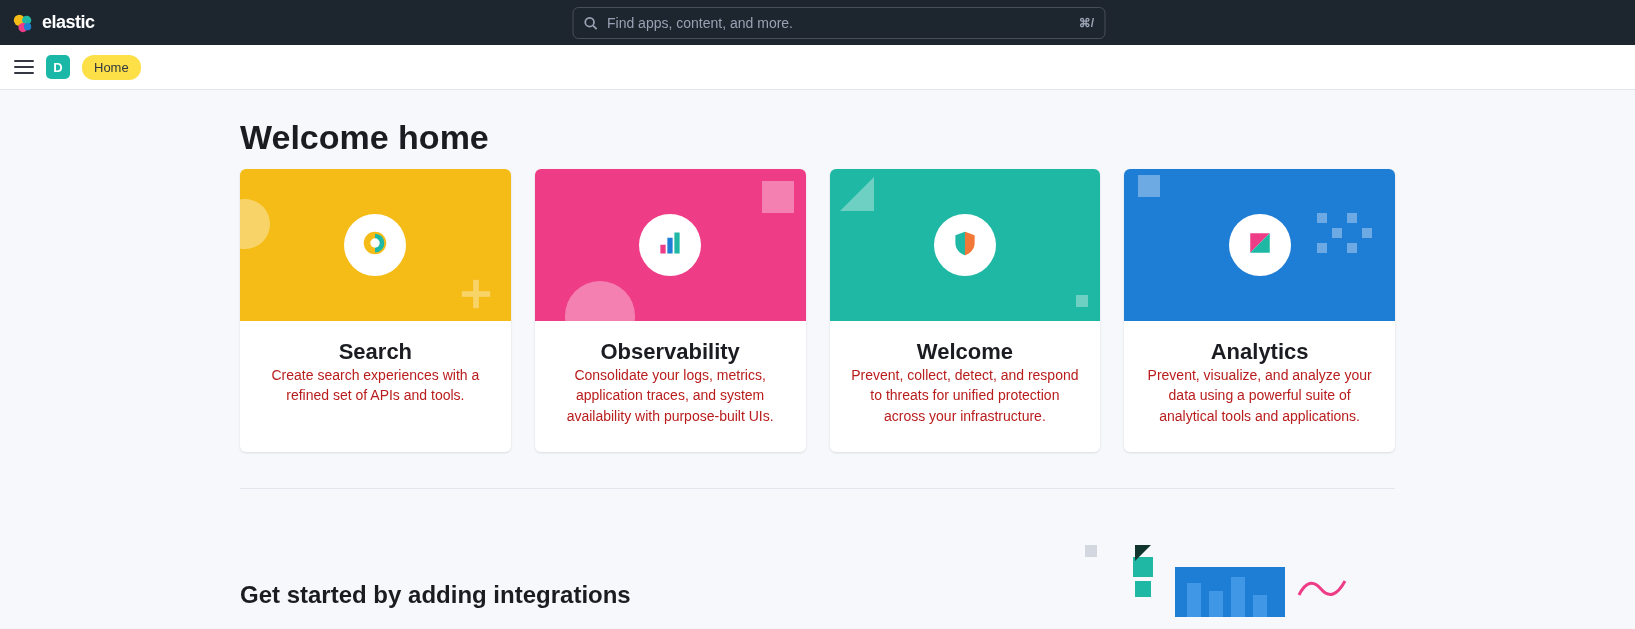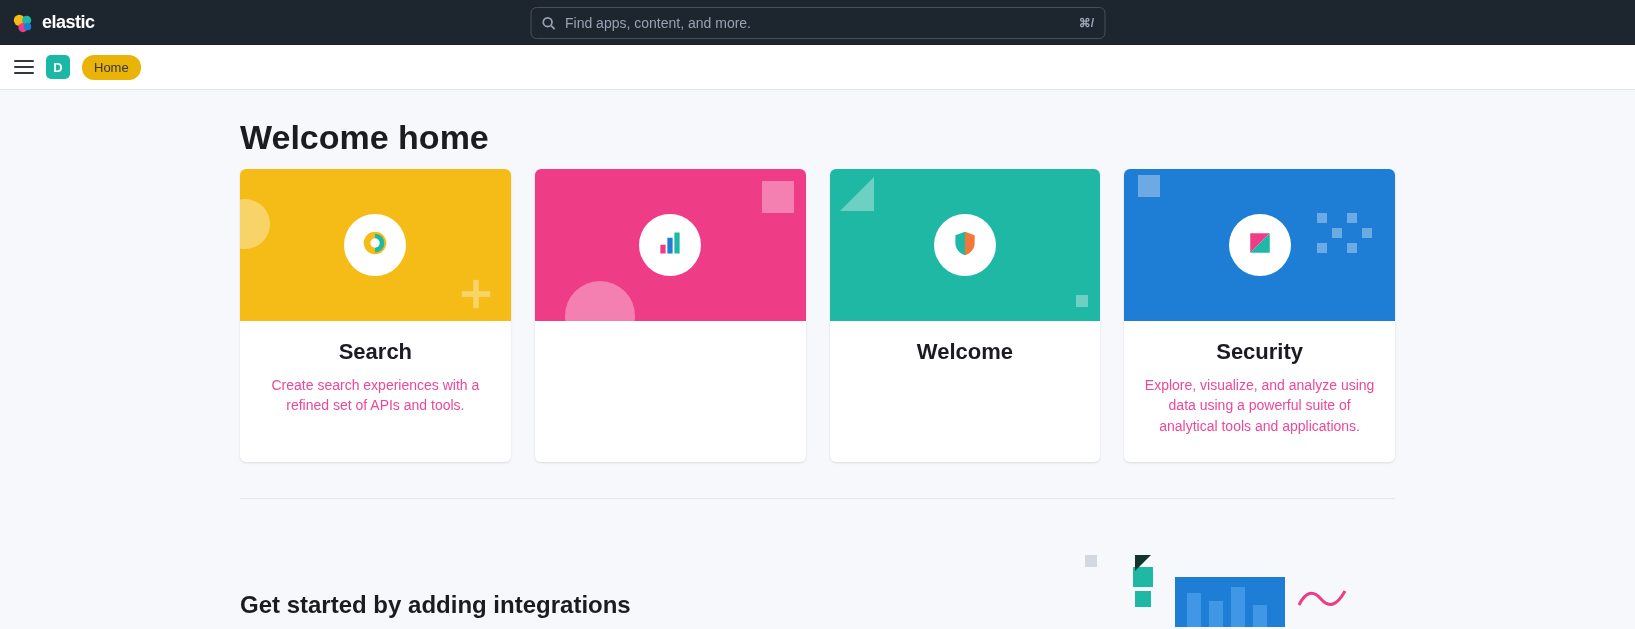--- a/index.html
+++ b/index.html
@@ -44,20 +44,21 @@
     }
     .search-box {
       background: #1d252e;
       border: 1px solid #4a4f57;
       border-radius: 6px;
       height: 32px;
       display: flex;
       align-items: center;
       padding: 0 10px;
       gap: 10px;
+      margin-left: 42px;
     }
     .search-icon { color: #98a2b3; display:flex; }
     .search-input {
       flex: 1;
       background: transparent;
       border: none;
       color: #98a2b3;
       font-size: 14px;
       outline: none;
     }
@@ -98,21 +99,21 @@
       background: #1bb8a8;
       color: #fff;
       border-radius: 5px;
       font-size: 13px;
       font-weight: 600;
       display: flex;
       align-items: center;
       justify-content: center;
     }
     .breadcrumb-chip {
-      background: #eab308;
+      background: #fde047;
       color: #343741;
       font-size: 13px;
       padding: 5px 12px;
       border-radius: 12px;
       font-weight: 500;
     }
 
     
     .main {
       max-width: 1155px;
@@ -162,25 +163,24 @@
       justify-content: center;
     }
 
     .card-body {
       padding: 18px 20px 26px;
       text-align: center;
     }
     .card-title {
       font-size: 22px;
       font-weight: 700;
-      margin-bottom: 10px;
     }
     .card-desc {
       font-size: 14px;
-      color: #ec4899;
+      color: #b91c1c;
       line-height: 1.45;
     }
 
     .divider {
       border: none;
       border-top: 1px solid #e3e6ef;
       margin-bottom: 48px;
     }
 
     .section-row {
@@ -286,20 +286,24 @@
         <div class="hero-circle">
           <span>
             <svg width="28" height="28" viewBox="0 0 32 32">
               <rect x="5" y="18" width="6" height="10" fill="#ee3c87"></rect>
               <rect x="13" y="10" width="6" height="18" fill="#1e7dd5"></rect>
               <rect x="21" y="4" width="6" height="24" fill="#1fb8a4"></rect>
             </svg>
           </span>
         </div>
       </div>
+      <div class="card-body">
+        <div class="card-title">Observability</div>
+        <div class="card-desc">Consolidate your logs, metrics, application traces, and system availability with purpose-built UIs.</div>
+      </div>
     </div>
 
     <div class="card">
       <div class="card-hero sec-bg">
         <svg class="deco" style="left:10px;top:8px" width="34" height="34" viewBox="0 0 24 24" fill="#fff">
             <polygon points="0,24 24,0 24,24"></polygon>
           </svg>
         <svg class="deco" style="right:12px;bottom:14px" width="12" height="12">
             <rect width="12" height="12" fill="#fff"></rect>
           </svg>
@@ -307,20 +311,21 @@
           <span>
             <svg width="28" height="28" viewBox="0 0 32 32">
               <path d="M16 3 L27 7 V16 C27 23 22 28 16 30 V3 Z" fill="#f37736"></path>
               <path d="M16 3 L5 7 V16 C5 23 10 28 16 30 V3 Z" fill="#1fb8a4"></path>
             </svg>
           </span>
         </div>
       </div>
       <div class="card-body">
         <div class="card-title">Welcome</div>
+        <div class="card-desc">Prevent, collect, detect, and respond to threats for unified protection across your infrastructure.</div>
       </div>
     </div>
 
     <div class="card">
       <div class="card-hero ana-bg">
         <svg class="deco" style="left:14px;top:6px" width="22" height="22">
             <rect width="22" height="22" fill="#fff"></rect>
           </svg>
         <svg class="deco" style="right:8px;top:44px" width="70" height="70" fill="#fff">
           <rect x="0" y="0" width="10" height="10"></rect>
@@ -333,22 +338,22 @@
         <div class="hero-circle">
           <span>
             <svg width="26" height="26" viewBox="0 0 32 32">
               <polygon points="4,4 28,4 4,28" fill="#ee3c87"></polygon>
               <polygon points="28,28 4,28 28,4" fill="#1fb8a4"></polygon>
             </svg>
           </span>
         </div>
       </div>
       <div class="card-body">
-        <div class="card-title">Security</div>
-        <div class="card-desc">Explore, visualize, and analyze using data using a powerful suite of analytical tools and applications.</div>
+        <div class="card-title">Analytics</div>
+        <div class="card-desc">Prevent, visualize, and analyze your data using a powerful suite of analytical tools and applications.</div>
       </div>
     </div>
 
   </div>
 
   <hr class="divider">
 
   <div class="section-row">
     <h2 class="section-title">Get started by adding integrations</h2>
     <div class="illustration">

